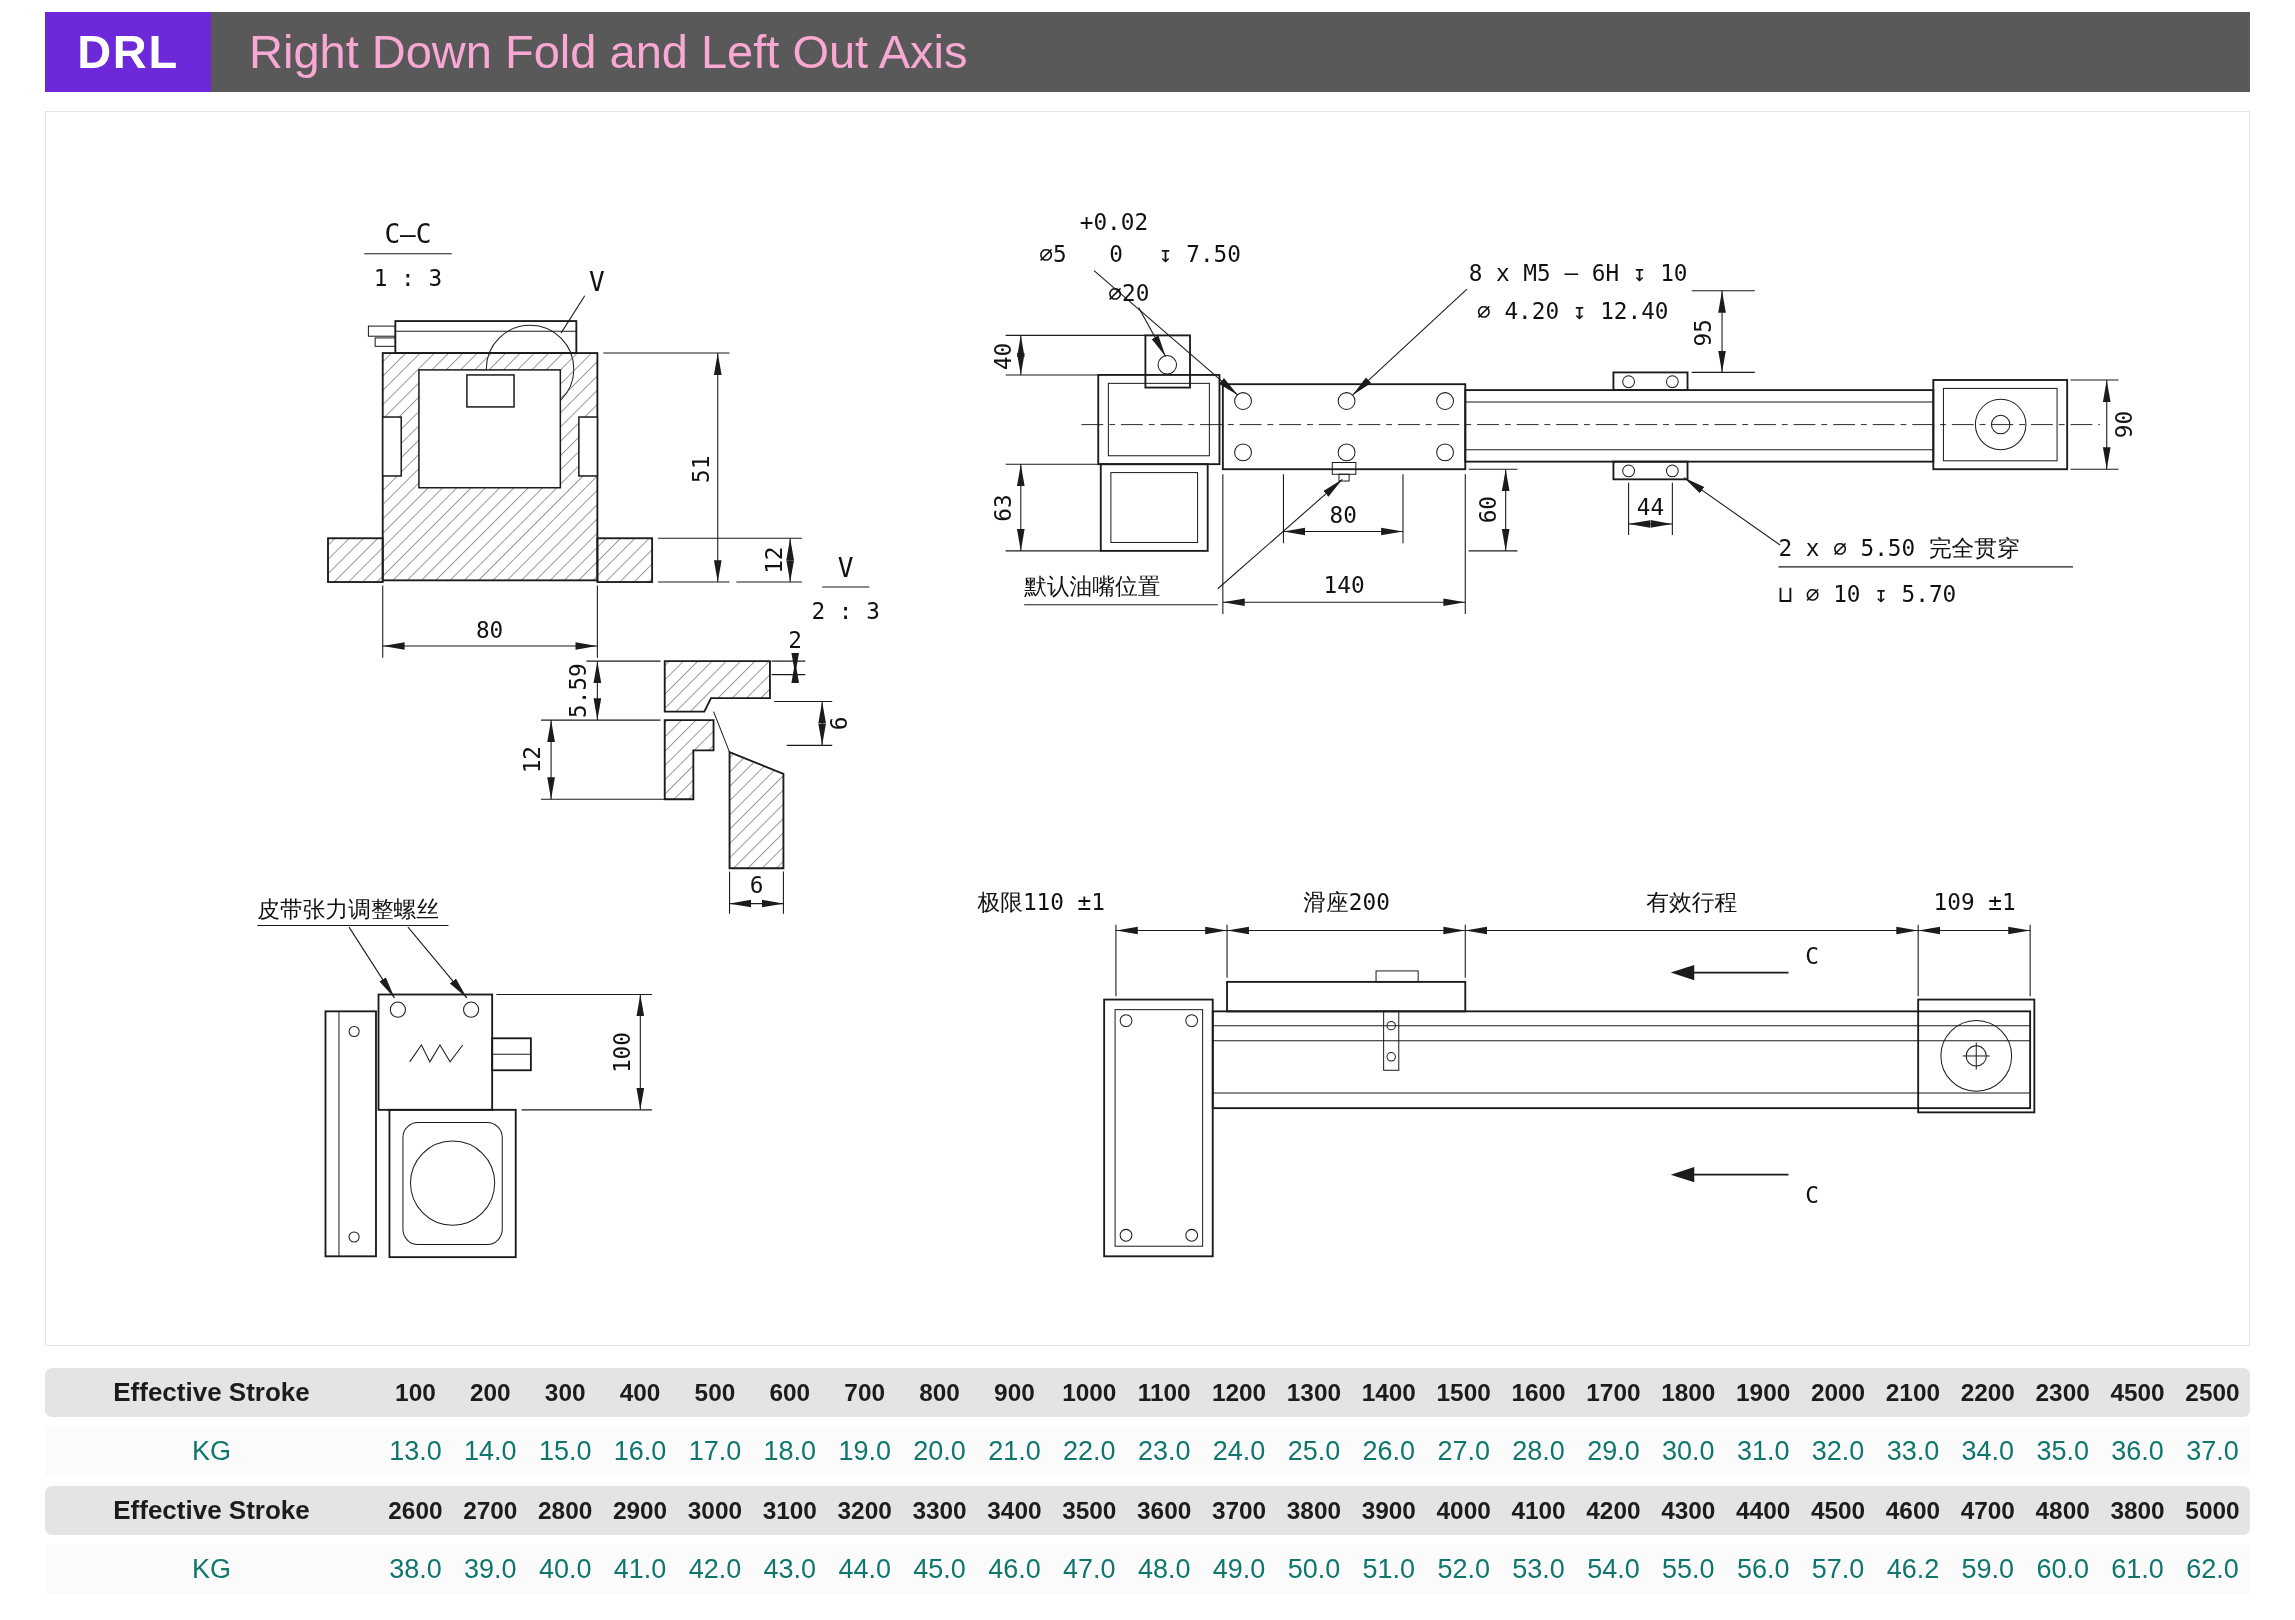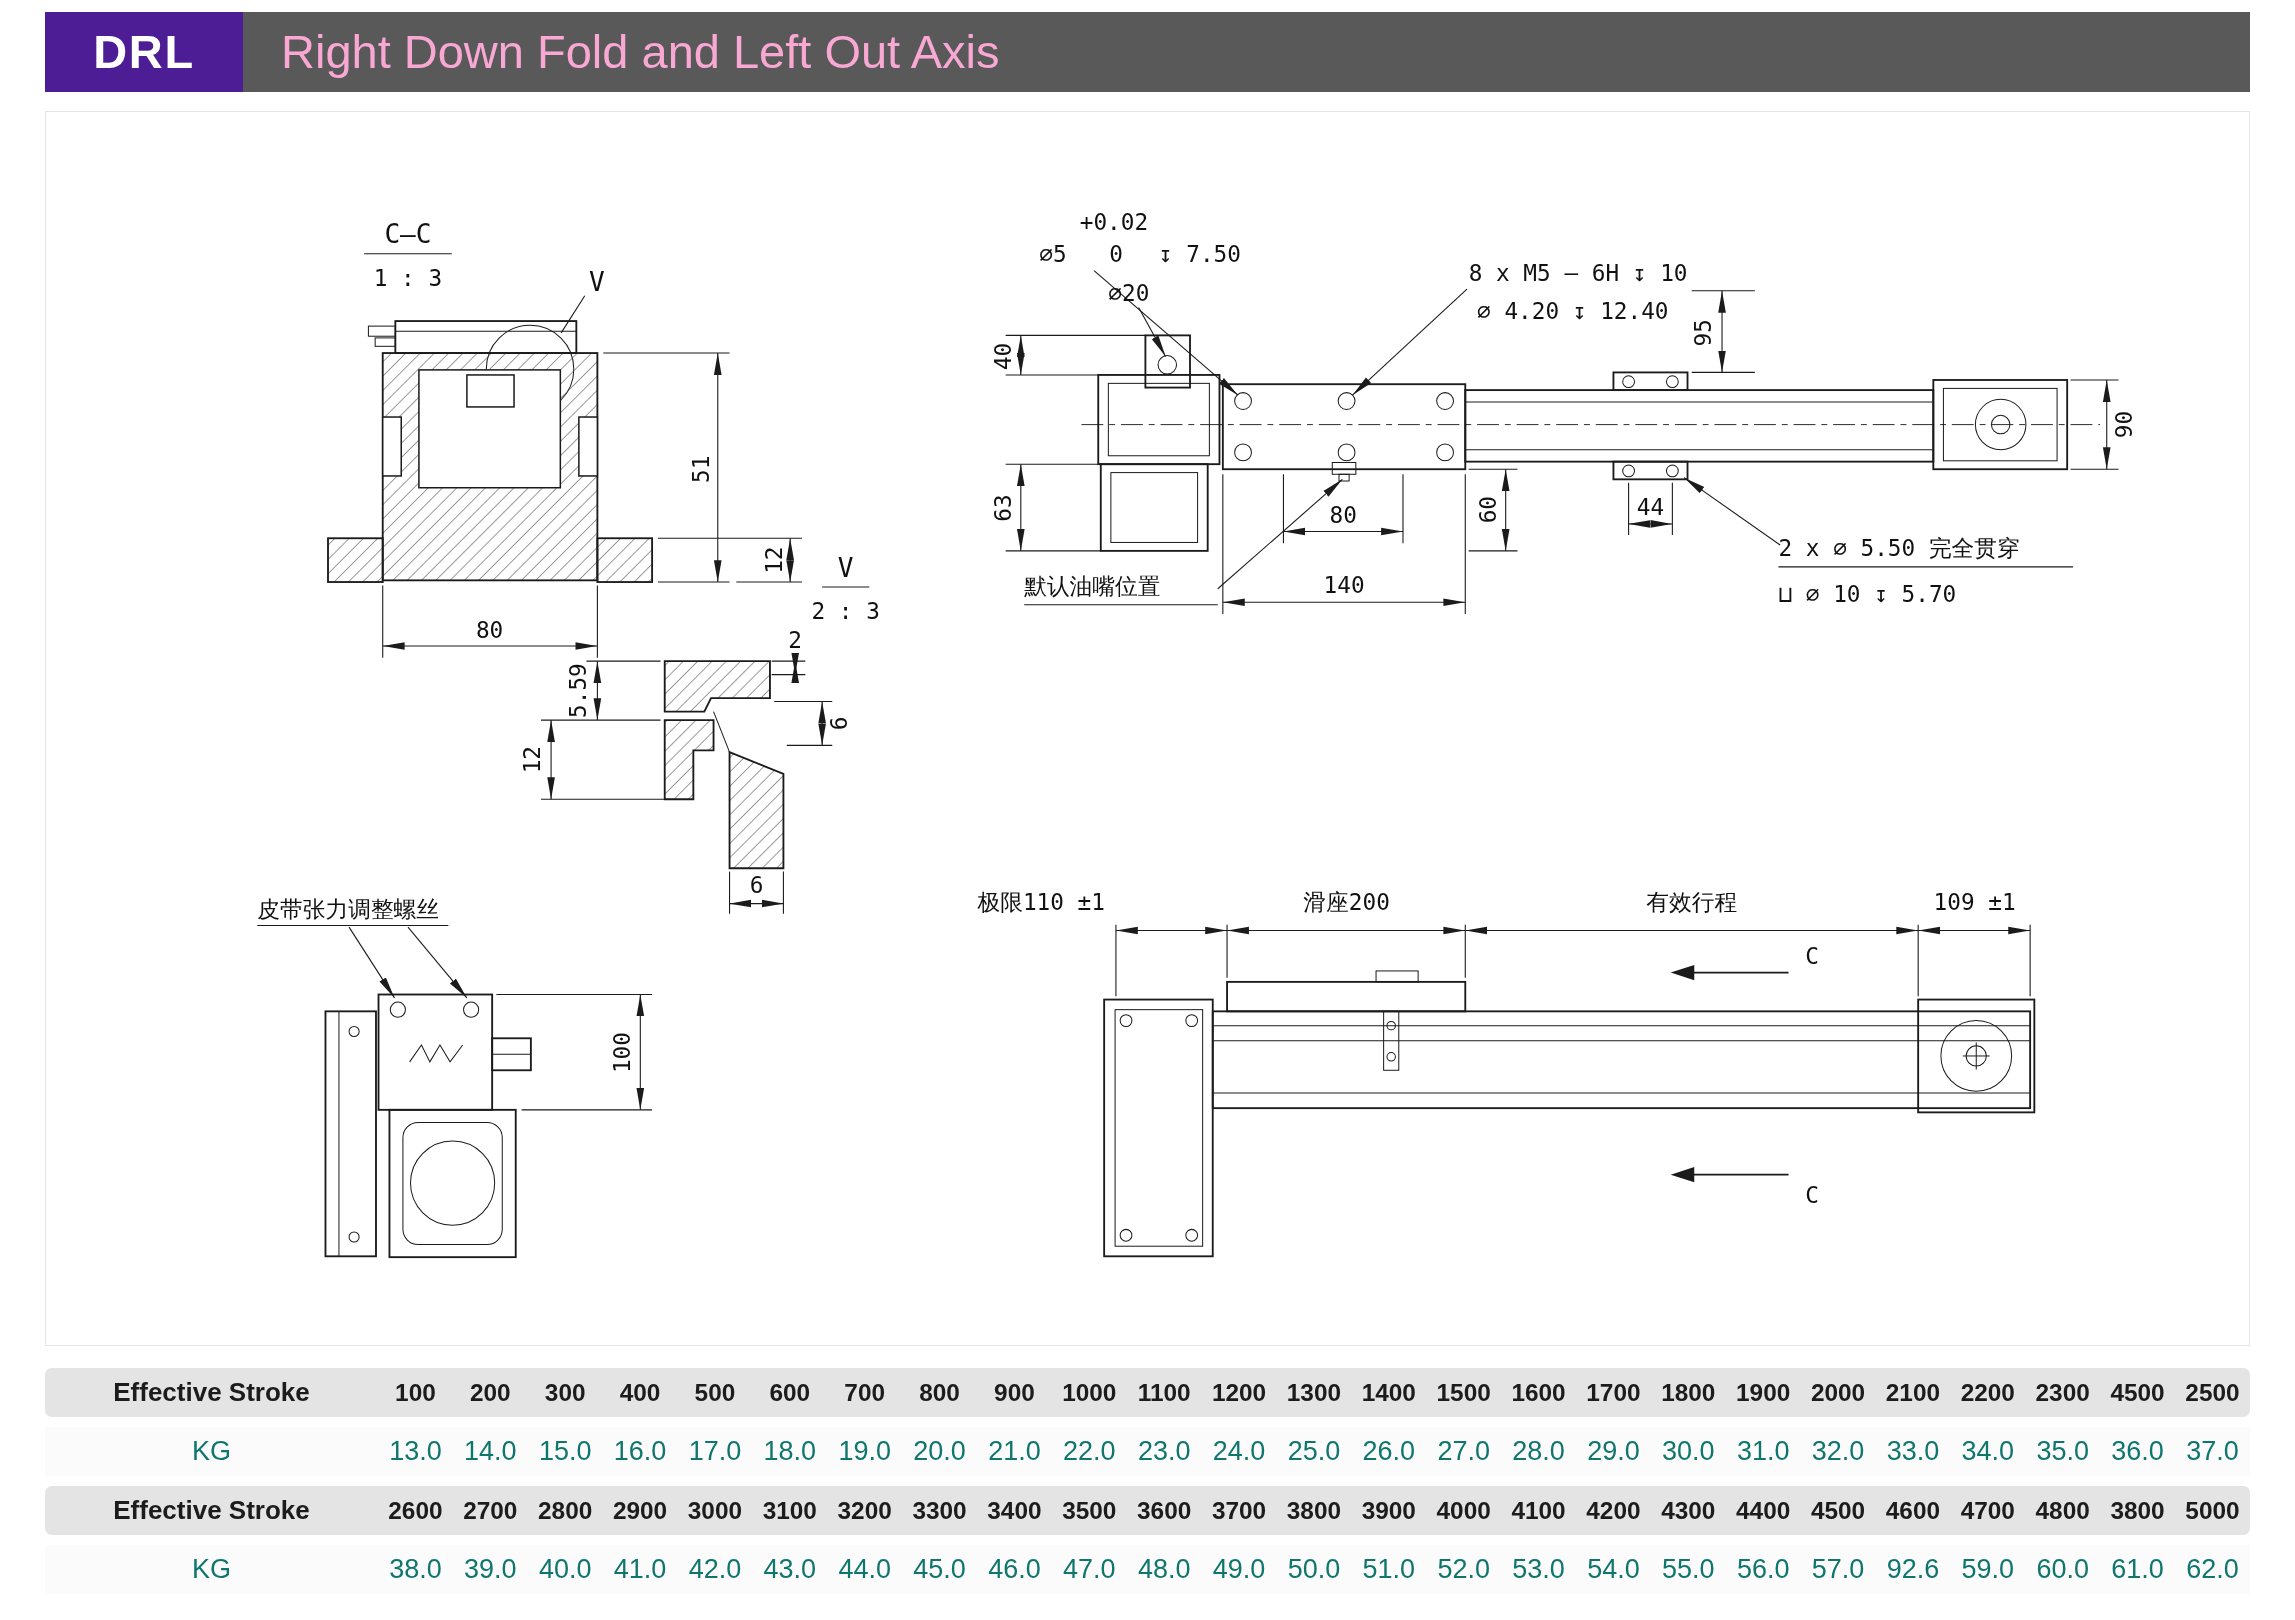--- a/index.html
+++ b/index.html
@@ -3,21 +3,21 @@
 <meta charset="utf-8">
 <style>
   * { box-sizing: border-box; }
   html, body { margin: 0; padding: 0; background: #ffffff; }
   body {
     width: 2295px; height: 1620px; position: relative;
     font-family: "Liberation Sans", sans-serif; color: #1b1b1b;
   }
   .header { position: absolute; left: 45px; top: 11.8px; width: 2205px; height: 80px; display: flex; }
   .badge {
-    width: 198px; background: #4c1d95; color: #fff; font-size: 47px; font-weight: 700;
+    width: 166px; background: #6d28d9; color: #fff; font-size: 47px; font-weight: 700;
     display: flex; align-items: center; justify-content: center; letter-spacing: 1.7px;
   }
   .titlebar {
     flex: 1; background: #595959; color: #f9a8d4; font-size: 47px; font-weight: 400;
     display: flex; align-items: center; padding-left: 38px;
   }
   .frame {
     position: absolute; left: 45px; top: 111px; width: 2205px; height: 1235px;
     border: 1.7px solid #e4e4e4; background: #fff;
   }
@@ -461,21 +461,21 @@
             <td>48.0</td>
             <td>49.0</td>
             <td>50.0</td>
             <td>51.0</td>
             <td>52.0</td>
             <td>53.0</td>
             <td>54.0</td>
             <td>55.0</td>
             <td>56.0</td>
             <td>57.0</td>
-            <td>92.6</td>
+            <td>46.2</td>
             <td>59.0</td>
             <td>60.0</td>
             <td>61.0</td>
             <td>62.0</td>
           </tr>
     </tbody>
       </table>
   </div>
 
 </div>

